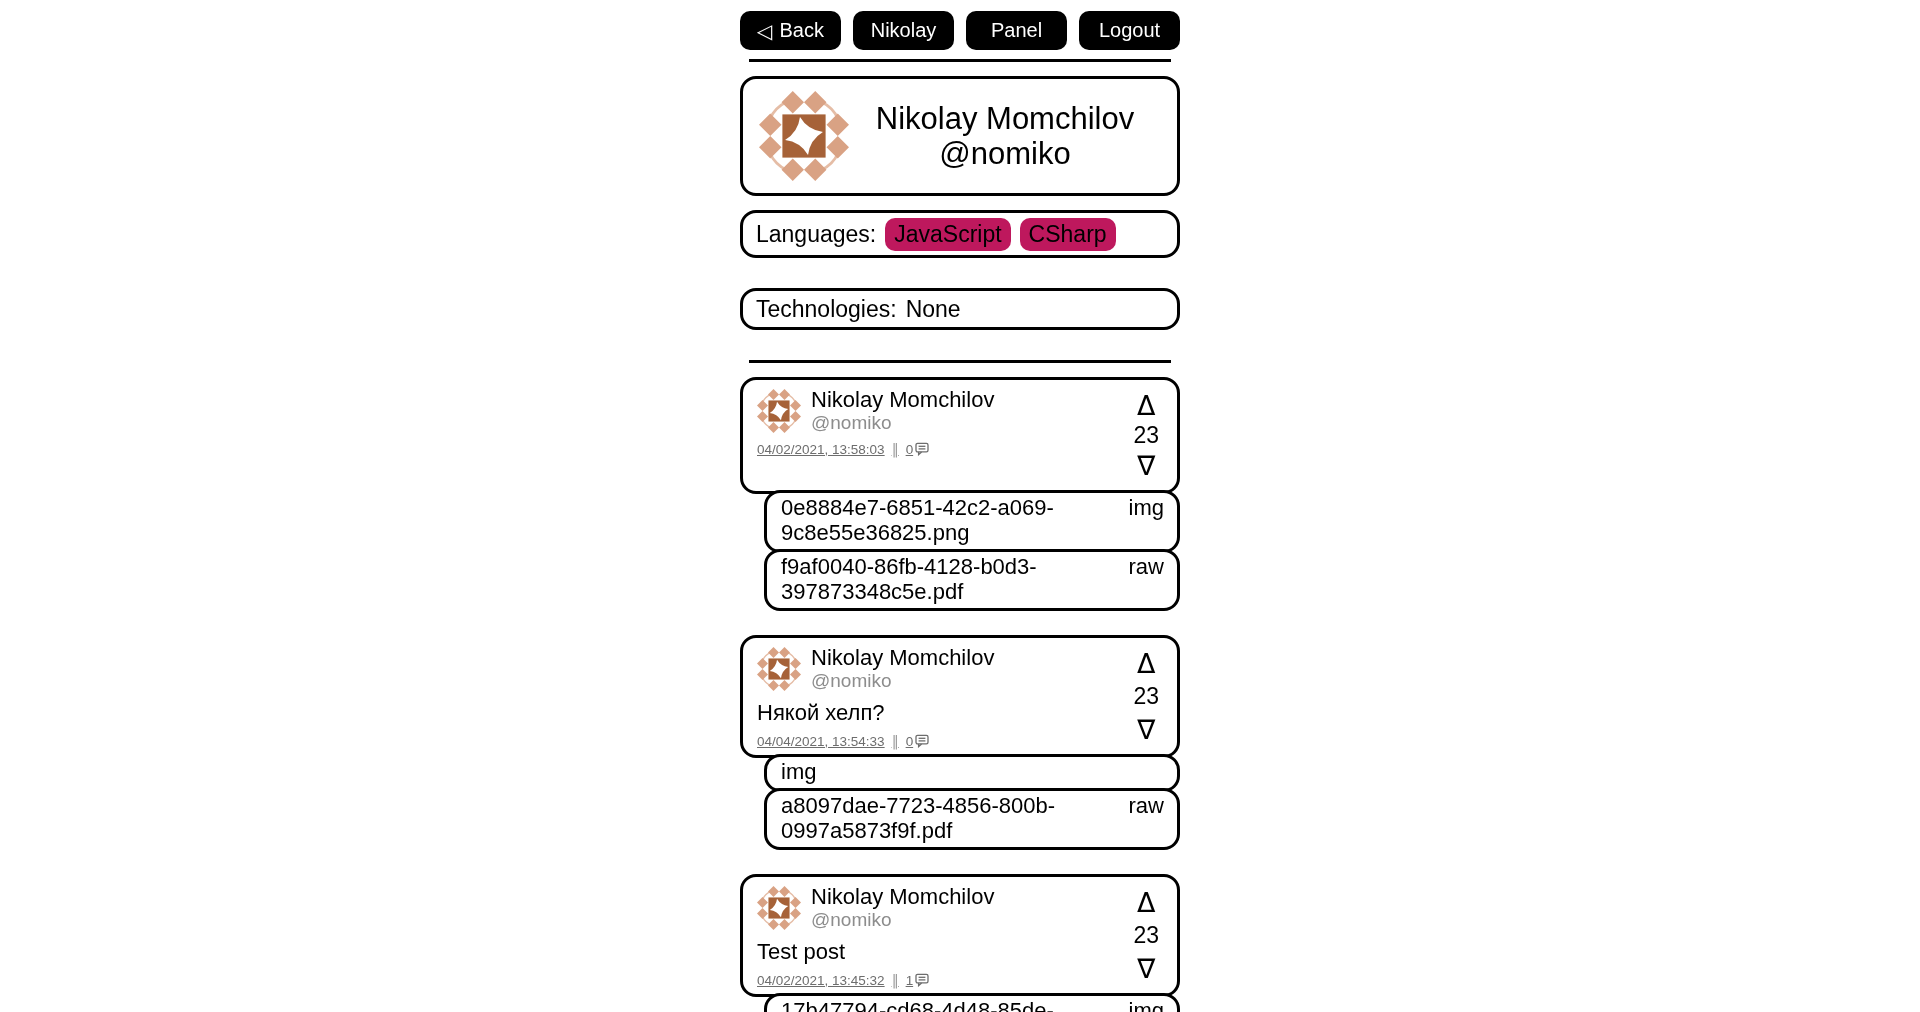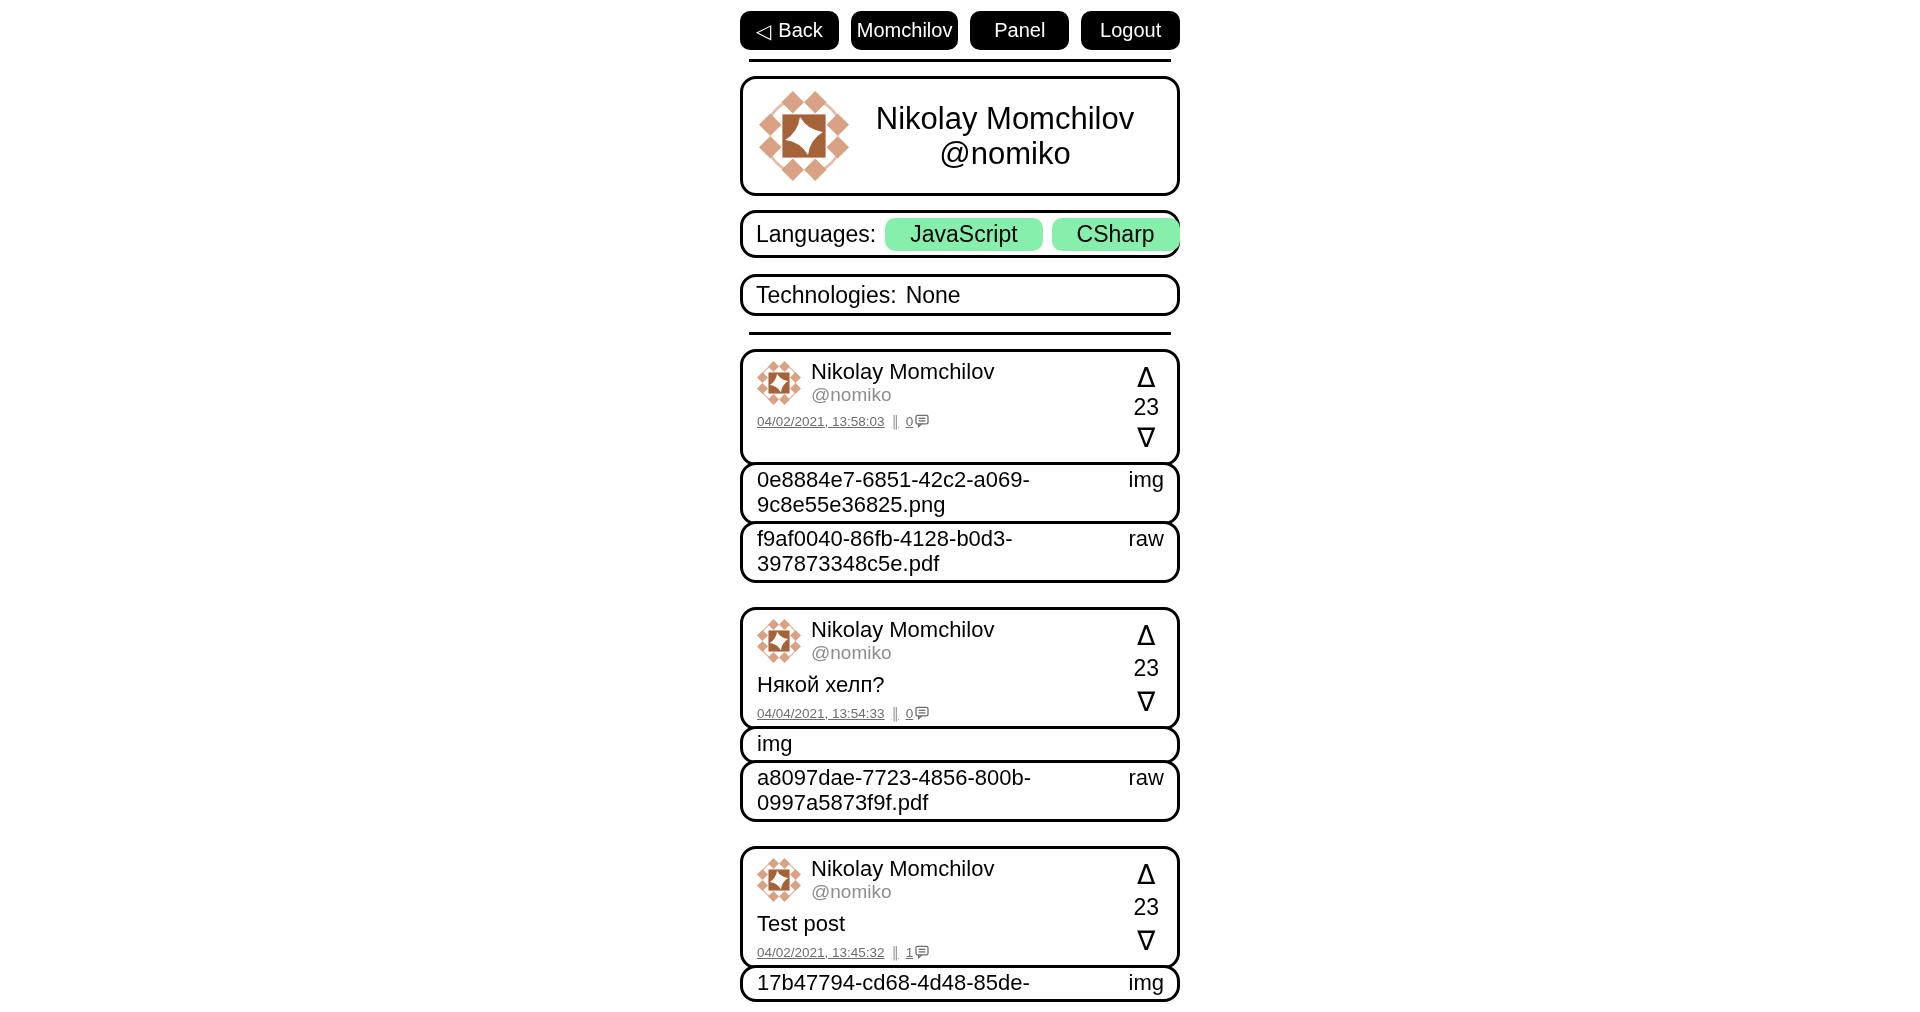--- a/index.html
+++ b/index.html
@@ -29,42 +29,42 @@
   .card {
     border: 3px solid #000; border-radius: 16px; background: #fff;
   }
 
   
   .profile-card { display: flex; align-items: center; padding: 12px 16px; height: 120px; margin-bottom: 14px; }
   .avatar-lg { width: 90px; height: 90px; flex: 0 0 90px; }
   .profile-name { flex: 1; text-align: center; font-size: 31px; line-height: 1.13; }
 
   
-  .info-card { display: flex; align-items: center; gap: 9px; padding: 4px 13px; min-height: 48px; margin-bottom: 16px; font-size: 23px; }
+  .info-card { display: flex; align-items: center; gap: 9px; padding: 4px 13px; min-height: 48px; margin-bottom: 30px; font-size: 23px; }
   .info-card.slim { min-height: 42px; }
-  .pill { background: #86efac; border-radius: 10px; padding: 3px 25px; font-size: 23px; }
+  .pill { background: #be185d; border-radius: 10px; padding: 3px 9px; font-size: 23px; }
 
   
   .post-group { margin-bottom: 24px; }
   .post-card { display: flex; padding: 8px 12px 6px 14px; min-height: 117px; }
   .post-main { flex: 1; min-width: 0; }
   .post-header { display: flex; align-items: center; gap: 10px; }
   .avatar-sm { width: 44px; height: 44px; flex: 0 0 44px; }
   .post-author { font-size: 22px; line-height: 1.1; }
   .post-handle { font-size: 19px; line-height: 1.15; color: #8d8d8d; }
   .post-title { font-size: 22px; margin-top: 8px; }
   .post-meta { display: flex; align-items: center; gap: 7px; margin-top: 7px; font-size: 13.5px; color: #6d6d6d; text-decoration: underline; }
   .post-meta .cc-group { display: flex; align-items: center; gap: 2px; }
   .sep { font-family: "DejaVu Sans", sans-serif; font-size: 14px; color: #9a9a9a; }
   .vote-col { display: flex; flex-direction: column; align-items: center; justify-content: space-between; padding: 4px 6px 6px 10px; }
   .vote-arrow { font-family: "DejaVu Sans", sans-serif; font-size: 27px; line-height: 1; cursor: pointer; }
   .vote-count { font-size: 23px; line-height: 1; }
 
   
-  .attachment-card { display: flex; justify-content: space-between; gap: 16px; padding: 2px 13px 4px 14px; margin-top: -4px; font-size: 22px; line-height: 1.15; }
+  .attachment-card { display: flex; justify-content: space-between; gap: 16px; padding: 2px 13px 4px 14px; margin-top: -4px; font-size: 22px; line-height: 1.15; margin-left: 24px; }
   .filename { max-width: 320px; overflow-wrap: break-word; }
   .ftype { white-space: nowrap; }
 
   .hidden-defs { position: absolute; width: 0; height: 0; overflow: hidden; }
 </style>
 </head>
 <body>
 
 <svg class="hidden-defs" aria-hidden="true">
   <defs>
@@ -94,21 +94,21 @@
 </svg>
 
 <div class="app">
 
   <div class="nav">
     <button class="btn">
       <span class="glyph">◁</span>
       <span>Back</span>
     </button>
     <button class="btn">
-      <span>Momchilov</span>
+      <span>Nikolay</span>
     </button>
     <button class="btn">
       <span>Panel</span>
     </button>
     <button class="btn">
       <span>Logout</span>
     </button>
   </div>
 
   <hr class="rule">

